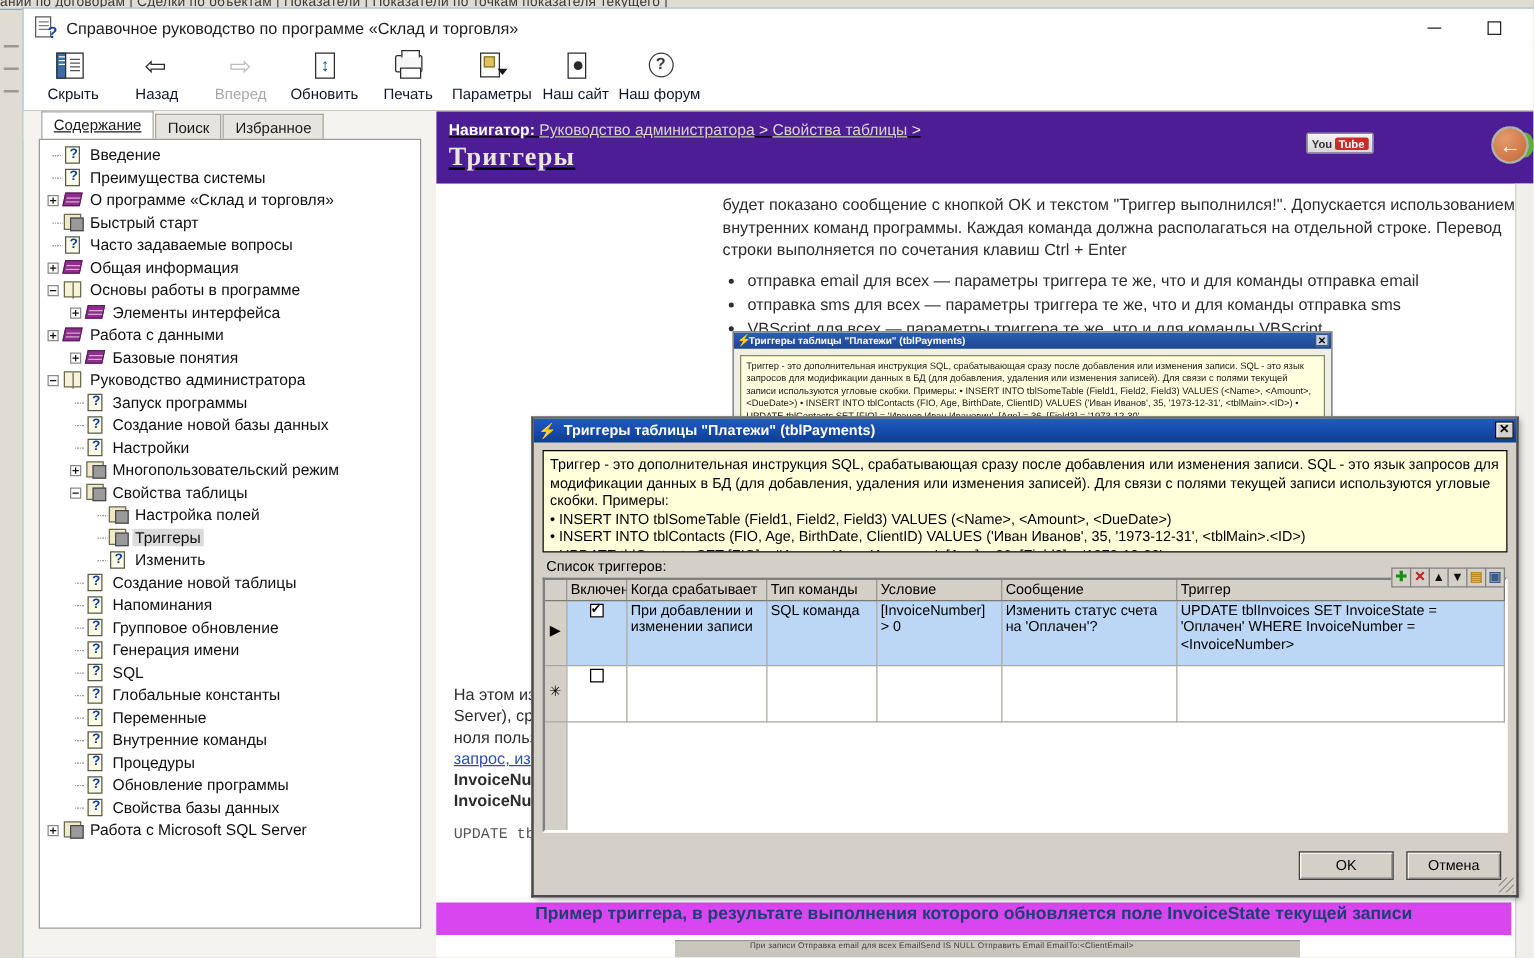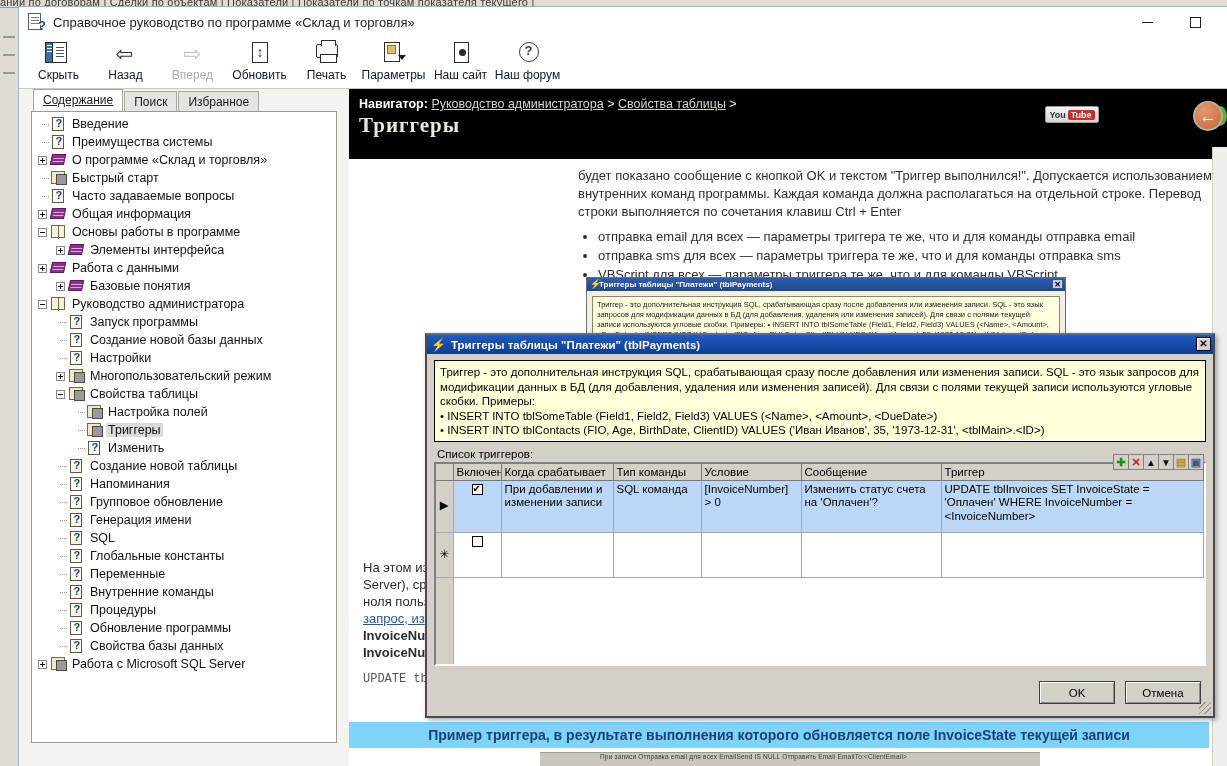--- a/index.html
+++ b/index.html
@@ -147,21 +147,21 @@
   .ti-chap:after { content: ""; position: absolute; left: 6px; top: 0; width: 1px; height: 13px; background: #6b6b4a; }
   
   .ti-pg { position: absolute; left: 1px; top: 0; width: 14px; height: 13px; background: #efe9c8; border: 1px solid #6a6a55; }
   .ti-pg:before { content: ""; position: absolute; left: 4px; top: 2px; width: 9px; height: 9px; background: #9a9a9a; border: 1px solid #4a4a4a; }
   .trow.selected .tlabel { background: #dcdcdc; }
   .tlabel { padding: 0 2px; }
 
   
   .rightpane { flex: 1; background: #ffffff; position: relative; overflow: hidden; }
   .navbar {
-    height: 70px; background: #000000; position: relative; padding: 8px 0 0 10px; text-decoration: underline;
+    height: 58px; background: #4c1d95; position: relative; padding: 8px 0 0 10px; text-decoration: underline;
   }
   .navline { font-size: 12.5px; color: #f0efe9; }
   .navline b { color: #ffffff; }
   .navline a { color: #d9d6cb; text-decoration: underline; }
   .navtitle { font-family: "Liberation Serif", serif; font-size: 21px; font-weight: bold; color: #e9e6dc; margin-top: 2px; letter-spacing: 1px; }
   .yt {
     position: absolute; right: 128px; top: 17px; width: 54px; height: 17px;
     background: linear-gradient(#f5f5f5,#d6d6d6); border: 1px solid #9b9b9b; border-radius: 2px;
     display: flex; align-items: center; justify-content: center; font-size: 9px; font-weight: bold; color: #333;
   }
@@ -267,22 +267,22 @@
     width: 76px; height: 23px; background: #d4d0c8;
     border: 1px solid #404040; box-shadow: inset 1px 1px 0 #fff, inset -1px -1px 0 #8a8a8a;
     font-size: 11.5px; color: #000; display: flex; align-items: center; justify-content: center;
   }
   .resize-grip { position: absolute; right: 2px; bottom: 2px; width: 12px; height: 12px;
     background: repeating-linear-gradient(135deg,#9a9a92 0 1px,transparent 1px 4px); }
 
   
   .caption-band {
     position: absolute; left: 349px; top: 722px; width: 860px; height: 26px;
-    display: flex; align-items: center; justify-content: center;
-    background: #7dd3fc;
+    display: flex; align-items: flex-start; justify-content: center;
+    background: #d946ef;
   }
   .caption-band .ct { font-size: 14px; font-weight: bold; color: #1e3f73; }
   
   .shot2 {
     position: absolute; left: 540px; top: 752px; width: 500px; height: 14px;
     background: #c8c6bd; border-top: 1px solid #9a9a92; overflow: hidden;
     font-size: 6.5px; color: #3a3a3a; padding-left: 60px; letter-spacing: .2px;
   }
   .vscroll {
     position: absolute; right: 0; top: 58px; width: 15px; height: 620px; background: #f0efec;

